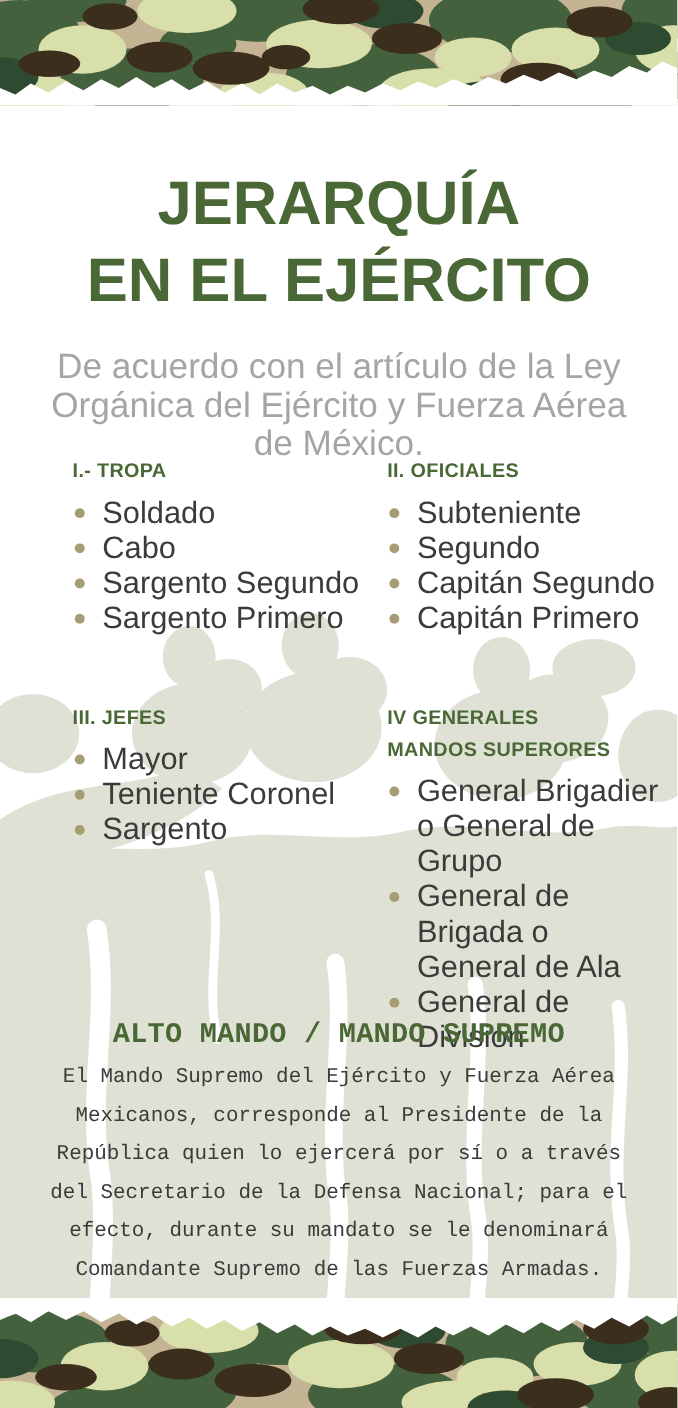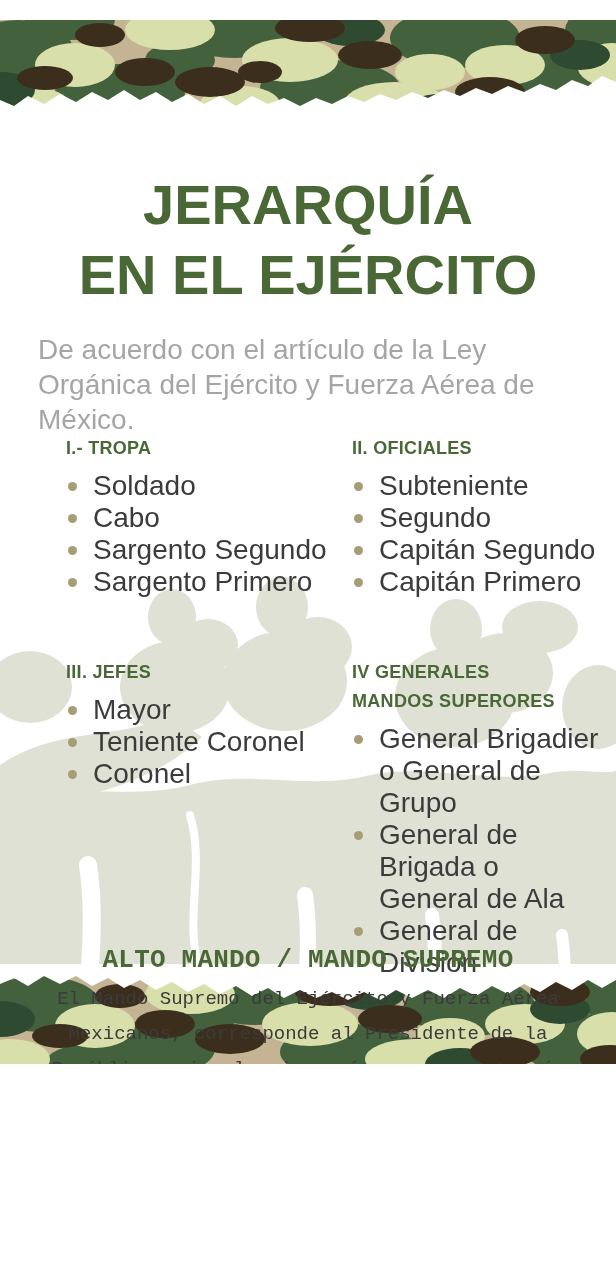--- a/index.html
+++ b/index.html
@@ -1,45 +1,44 @@
 <!DOCTYPE html>
 <html style="--heading-green: #4a6836; --subtitle-gray: #a5a5a5; --body-text: #3b3b3b; --bullet-olive: #a69d74; --silhouette-green: #e0e1d5; --camo-base-tan: #c4b494; --camo-dark-green: #42613c; --camo-deep-green: #2e4a30; --camo-pale-green: #d9dfab; --camo-brown: #3c2e1c;"><head>
 <meta charset="utf-8">
 <style>
   html, body { margin: 0; padding: 0; background: #ffffff; }
   .poster {
     position: relative;
     width: 616px;
-    height: 1044px;
+    height: 1280px;
     overflow: hidden;
     background: #ffffff;
     font-family: "Liberation Sans", sans-serif;
-    margin-top: 20px;
   }
   .camo-border { position: absolute; left: 0; width: 616px; line-height: 0; }
   .camo-top { top: 0; height: 96px; }
   .camo-bottom { bottom: 0; height: 100px; }
   .camo-border svg { display: block; }
   .bg-silhouettes { position: absolute; left: 0; top: 545px; width: 616px; height: 680px; z-index: 0; }
   .content { position: absolute; inset: 0; z-index: 2; }
 
   .title {
     position: absolute; top: 112px; left: 0; right: 0;
     text-align: center;
     color: var(--heading-green);
     font-weight: bold;
     font-size: 56px;
     line-height: 70px;
     letter-spacing: 0px;
   }
   .subtitle {
     position: absolute; top: 284px; left: 38px; right: 38px;
-    text-align: left;
+    text-align: center;
     color: var(--subtitle-gray);
-    font-size: 28px;
+    font-size: 32px;
     line-height: 35px;
   }
 
   .sections {
     position: absolute; top: 414px; left: 66px; width: 534px;
     display: grid;
     grid-template-columns: 286px 248px;
     grid-row-gap: 60px;
     align-items: start;
   }
@@ -238,21 +237,21 @@
             <li><span class="dot"></span><span>Capitán Segundo</span></li>
             <li><span class="dot"></span><span>Capitán Primero</span></li>
           </ul>
       </section>
 
       <section>
         <h2 class="section-heading">III. JEFES</h2>
         <ul class="rank-list">
             <li><span class="dot"></span><span>Mayor</span></li>
             <li><span class="dot"></span><span>Teniente Coronel</span></li>
-            <li><span class="dot"></span><span>Coronel</span></li>
+            <li><span class="dot"></span><span>Sargento</span></li>
           </ul>
       </section>
 
       <section>
         <h2 class="section-heading narrow">IV GENERALES MANDOS SUPERORES</h2>
         <ul class="rank-list">
             <li><span class="dot"></span><span>General Brigadier o General de Grupo</span></li>
             <li><span class="dot"></span><span>General de Brigada o General de Ala</span></li>
             <li><span class="dot"></span><span>General de División</span></li>
           </ul>

